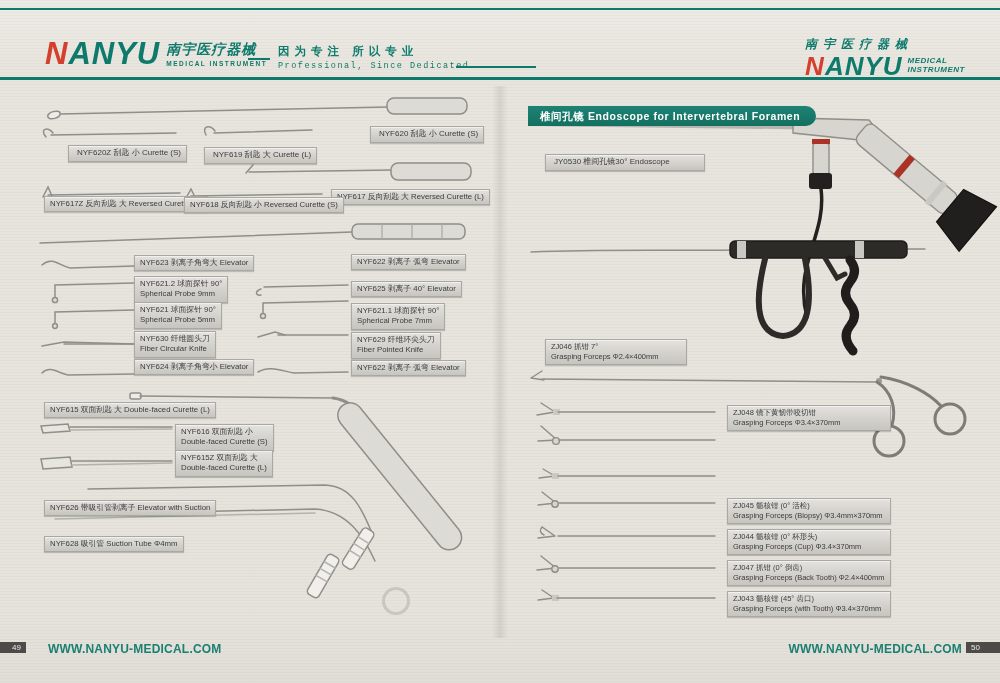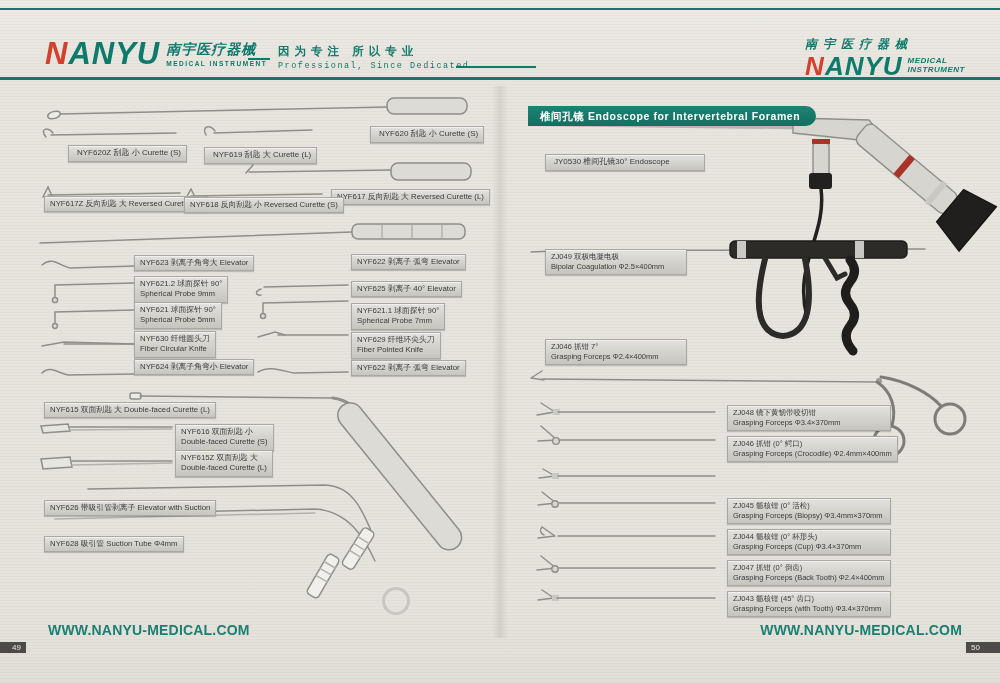--- a/index.html
+++ b/index.html
@@ -43,21 +43,21 @@
   
   .banner{position:absolute;left:528px;top:106px;height:20px;line-height:20px;padding:0 16px 0 12px;
     background:linear-gradient(180deg,#1e8274,#127060);color:#ffffff;font-size:10.5px;font-weight:bold;
     letter-spacing:.6px;border-radius:0 11px 11px 0;width:max-content;}
   
   .art{position:absolute;}
   
   .pagebar{position:absolute;top:642px;height:11px;background:#4c4b49;color:#eceae6;font-size:8px;line-height:11px;}
   .pagebar.left{left:0;width:26px;text-align:right;padding-right:5px;box-sizing:border-box;}
   .pagebar.right{right:0;width:34px;text-align:left;padding-left:5px;box-sizing:border-box;}
-  .site{position:absolute;top:622px;font-size:14px;font-weight:bold;color:#1b7f71;letter-spacing:.2px;}
+  .site{position:absolute;top:642px;font-size:12px;font-weight:bold;color:#1b7f71;letter-spacing:.2px;}
   .site.left{left:48px;}
   .site.right{right:38px;}
 </style>
 </head>
 <body>
 
 <div class="page">
 
   <div class="rule top"></div>
   <div class="logoL">
@@ -338,35 +338,27 @@
     </div>
   <div class="plq" style="left:44px;top:536px">
       <span class="l1">NYF628 吸引管 Suction Tube  Φ4mm</span>
     </div>
 
   <div class="banner">椎间孔镜 Endoscope for Intervertebral Foramen</div>
 
   <div class="plq one" style="left:545px;top:154px;min-width:145px">
       <span class="l1">JY0530 椎间孔镜30°  Endoscope</span>
     </div>
-  <div class="plq sm" style="left:545px;top:249px;min-width:130px">
-      <span class="l1">ZJ049 双极电凝电极</span>
-      <span class="l2">Bipolar Coagulation  Φ2.5×400mm</span>
-    </div>
   <div class="plq sm" style="left:545px;top:339px;min-width:130px">
       <span class="l1">ZJ046 抓钳 7°</span>
       <span class="l2">Grasping Forceps  Φ2.4×400mm</span>
     </div>
   <div class="plq sm" style="left:727px;top:405px;min-width:152px">
       <span class="l1">ZJ048 镜下黄韧带咬切钳</span>
       <span class="l2">Grasping Forceps  Φ3.4×370mm</span>
-    </div>
-  <div class="plq sm" style="left:727px;top:436px;min-width:152px">
-      <span class="l1">ZJ046 抓钳 (0°  鳄口)</span>
-      <span class="l2">Grasping Forceps (Crocodile)  Φ2.4mm×400mm</span>
     </div>
   <div class="plq sm" style="left:727px;top:498px;min-width:152px">
       <span class="l1">ZJ045 髓核钳 (0°  活检)</span>
       <span class="l2">Grasping Forceps (Biopsy)  Φ3.4mm×370mm</span>
     </div>
   <div class="plq sm" style="left:727px;top:529px;min-width:152px">
       <span class="l1">ZJ044 髓核钳 (0°  杯形头)</span>
       <span class="l2">Grasping Forceps (Cup)  Φ3.4×370mm</span>
     </div>
   <div class="plq sm" style="left:727px;top:560px;min-width:152px">

